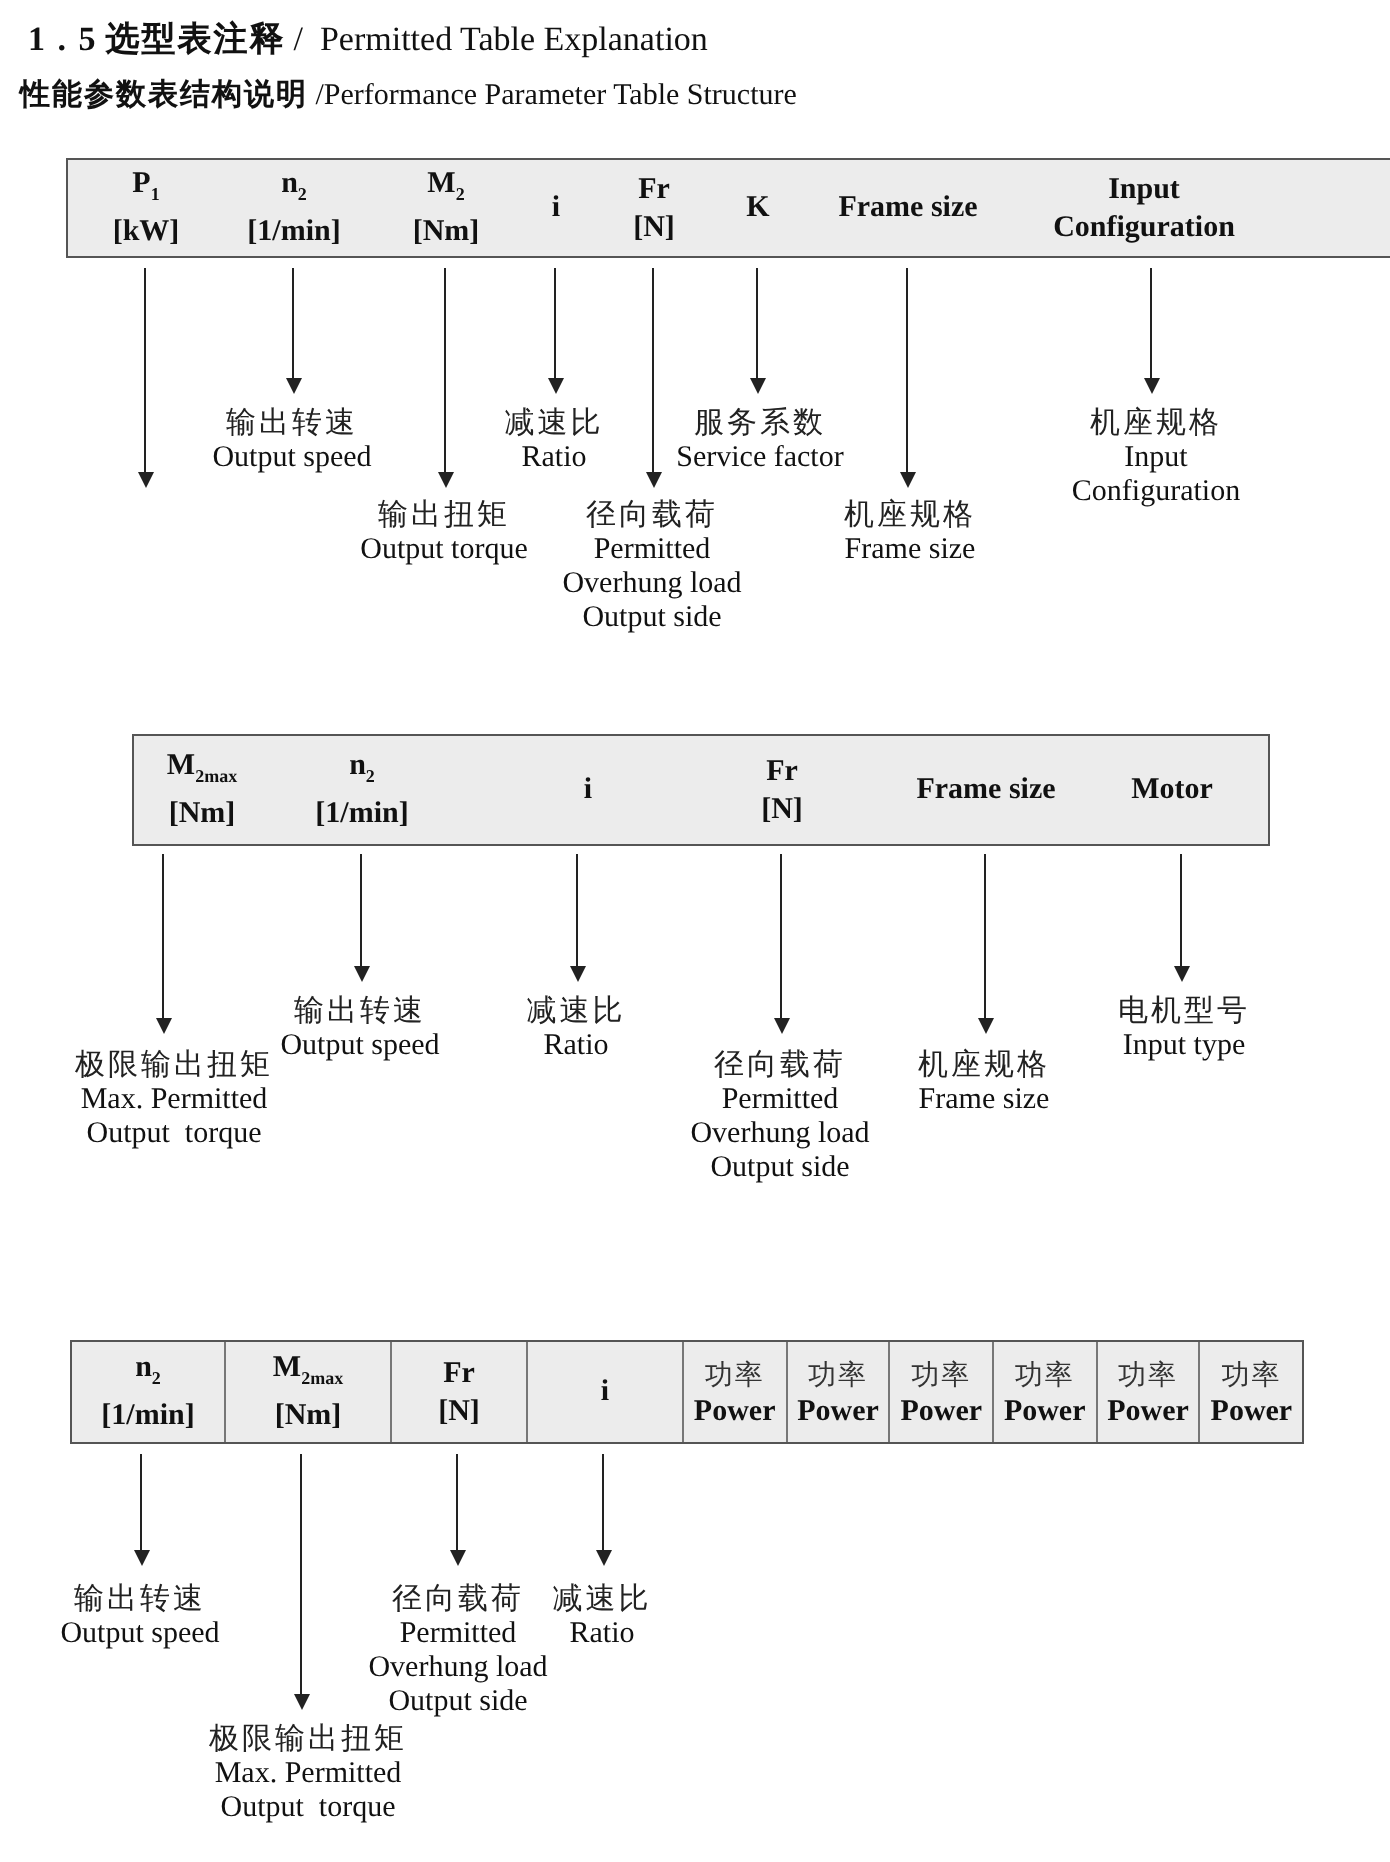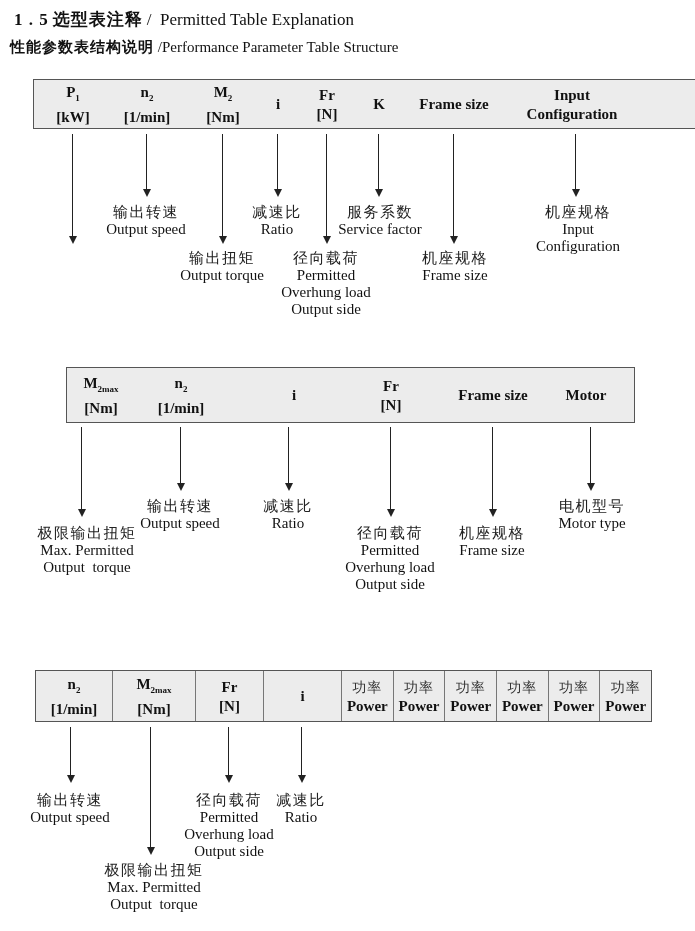--- a/index.html
+++ b/index.html
@@ -162,21 +162,21 @@
   <div class="callout" style="left:180px;top:497px">
       <div class="zh">输出转速</div>
       <div class="en">Output speed</div>
     </div>
   <div class="callout" style="left:288px;top:497px">
       <div class="zh">减速比</div>
       <div class="en">Ratio</div>
     </div>
   <div class="callout" style="left:592px;top:497px">
       <div class="zh">电机型号</div>
-      <div class="en">Motor type</div>
+      <div class="en">Input type</div>
     </div>
   <div class="callout" style="left:87px;top:524px">
       <div class="zh">极限输出扭矩</div>
       <div class="en">Max. Permitted</div>
       <div class="en">Output  torque</div>
     </div>
   <div class="callout" style="left:390px;top:524px">
       <div class="zh">径向载荷</div>
       <div class="en">Permitted</div>
       <div class="en">Overhung load</div>

